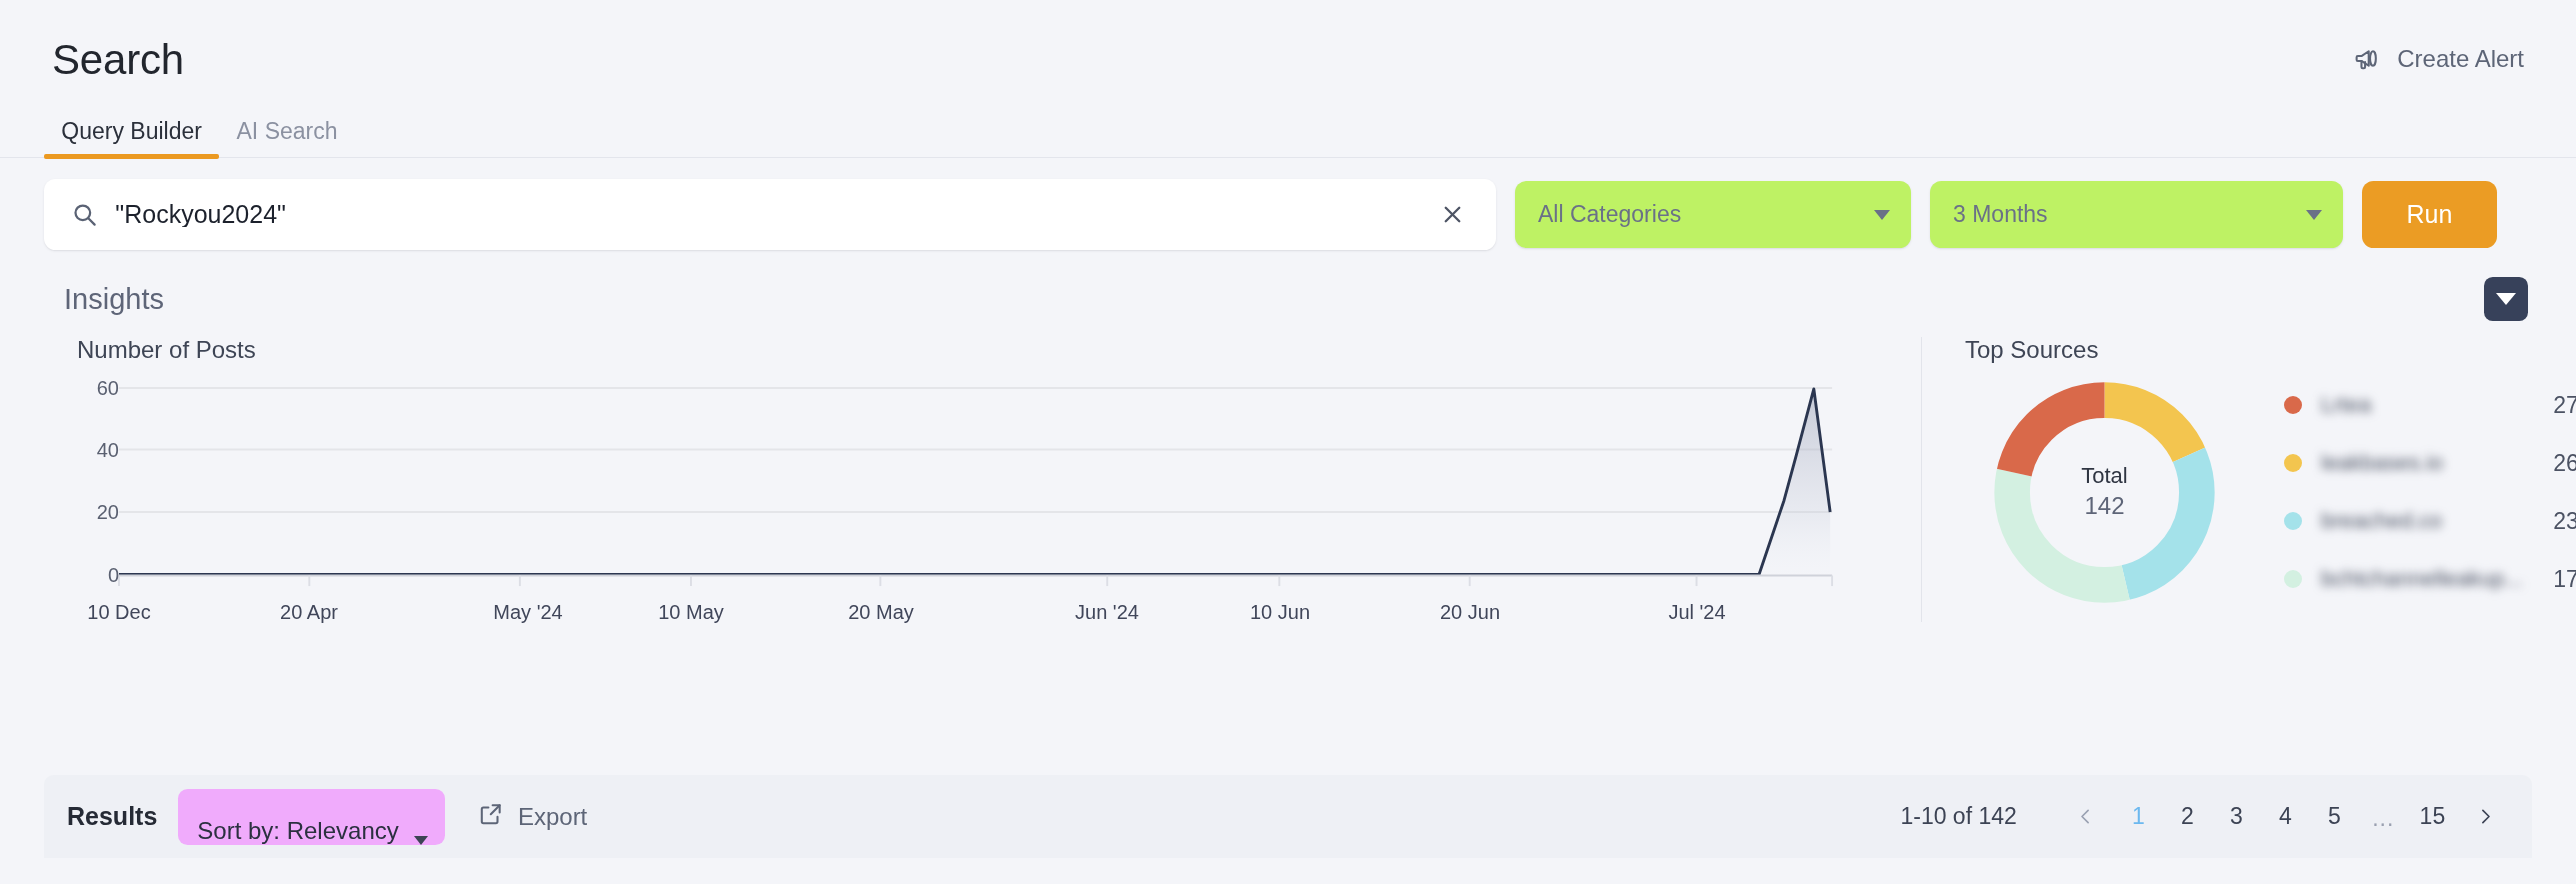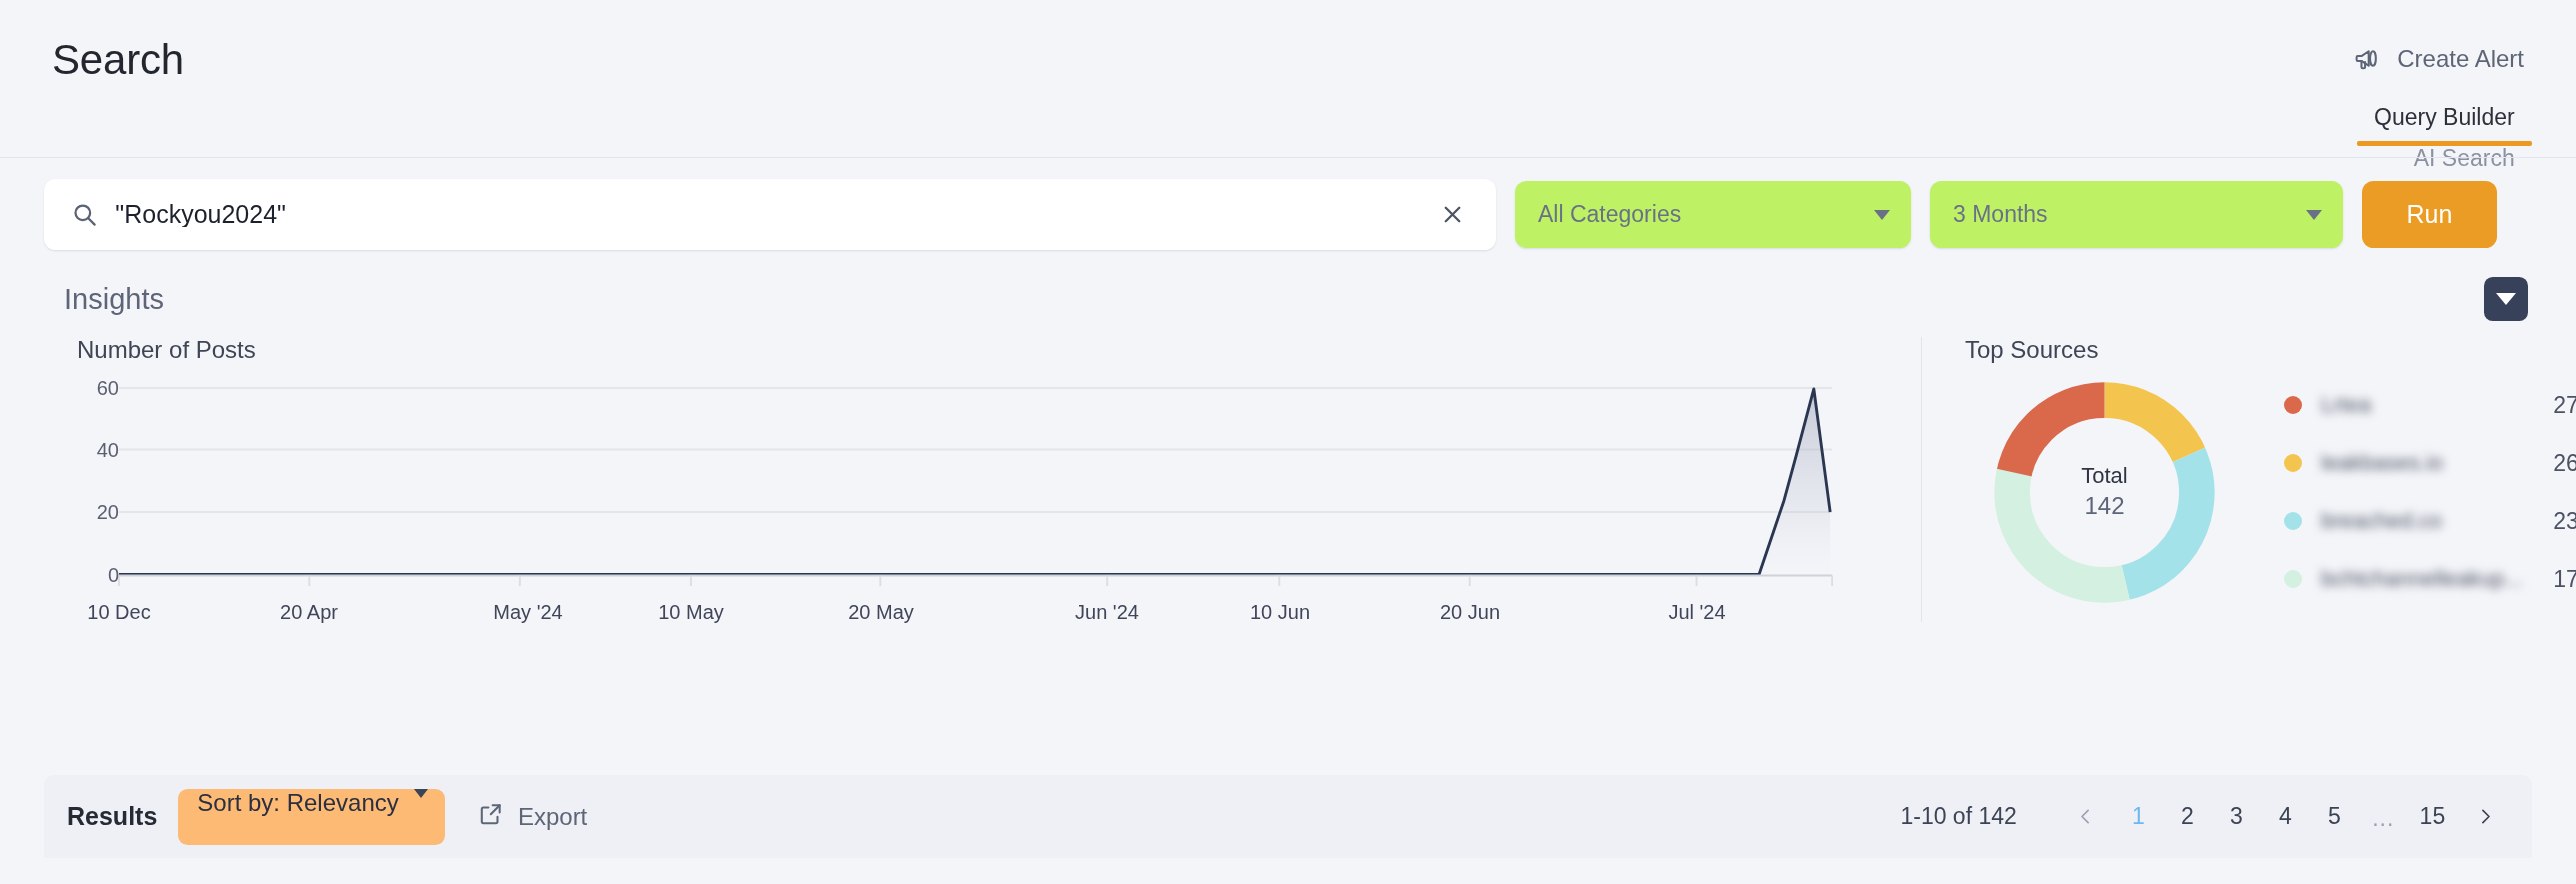--- a/index.html
+++ b/index.html
@@ -43,21 +43,20 @@
   .create-alert .icon { display: flex; align-items: center; }
 
   
   .tabbar {
     position: relative;
     height: 54px;
     padding: 0 44px;
     display: flex;
     align-items: flex-end;
     gap: 0;
-    flex-direction: column;
   }
   .tabbar::after {
     content: "";
     position: absolute;
     left: 0; right: 0; bottom: 0;
     height: 1px;
     background: #e3e5ec;
   }
   .tab {
     position: relative;
@@ -309,24 +308,24 @@
   }
   .results-left { display: flex; align-items: center; gap: 0; }
   .results-label {
     font-size: 25px;
     color: #252a35;
     font-weight: bold;
     margin-right: 21px;
   }
   .sort-select {
     height: 56px;
-    background: #fdba74;
+    background: #f0abfc;
     border-radius: 9.6px;
     display: flex;
-    align-items: flex-start;
+    align-items: flex-end;
     padding: 0 17.3px 0 19px;
     cursor: pointer;
   }
   .sort-select .sv { font-size: 24px; color: #2b3040; white-space: nowrap; }
   .sort-select .caret { border-top-color: #3c4354; margin-left: 15.4px; border-left-width:7.7px; border-right-width:7.7px; border-top-width:9.6px; }
   .export-btn {
     display: flex;
     align-items: center;
     gap: 13.5px;
     margin-left: 33px;

